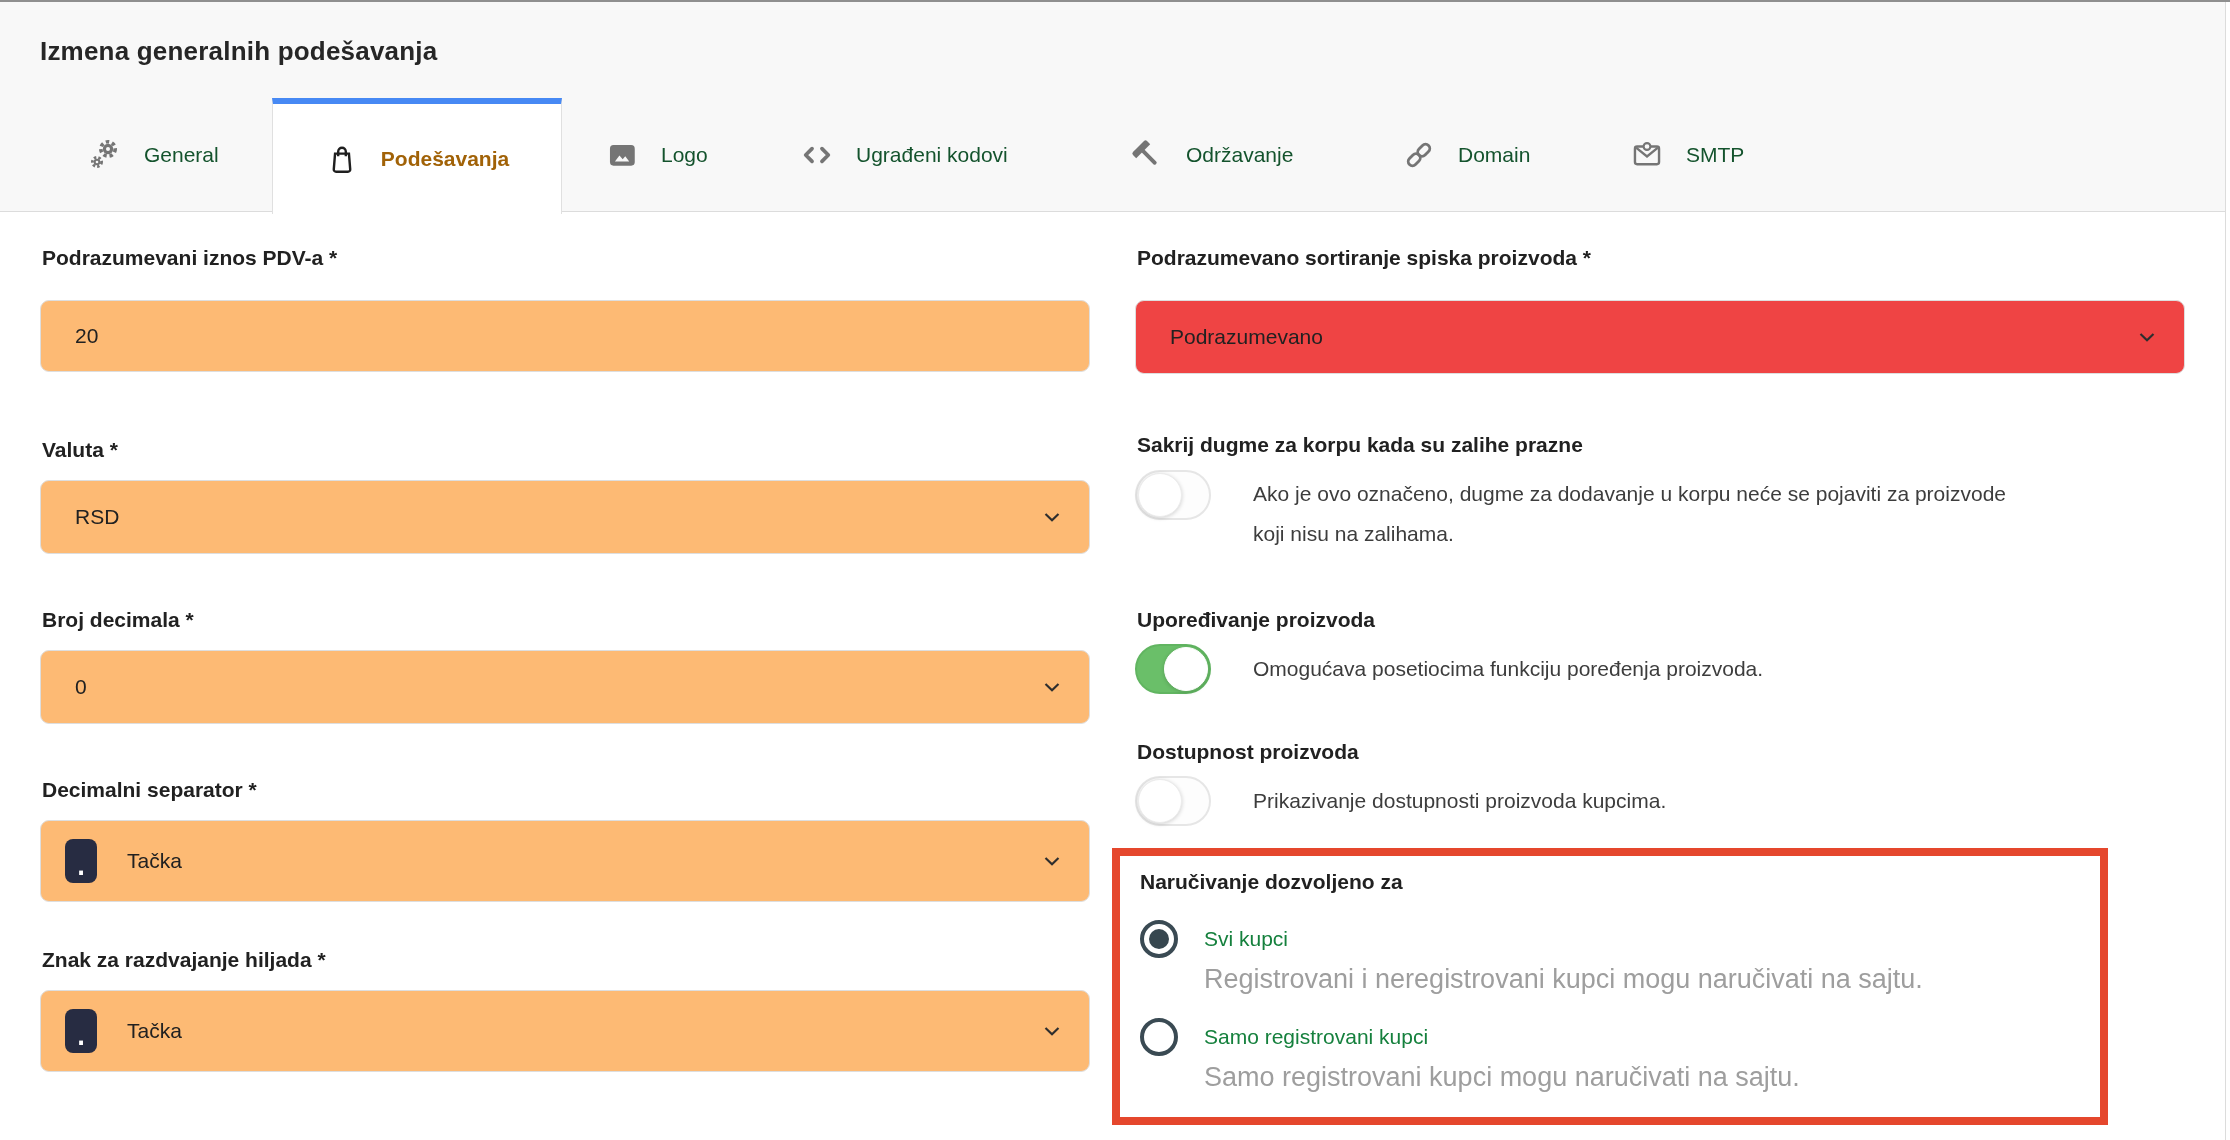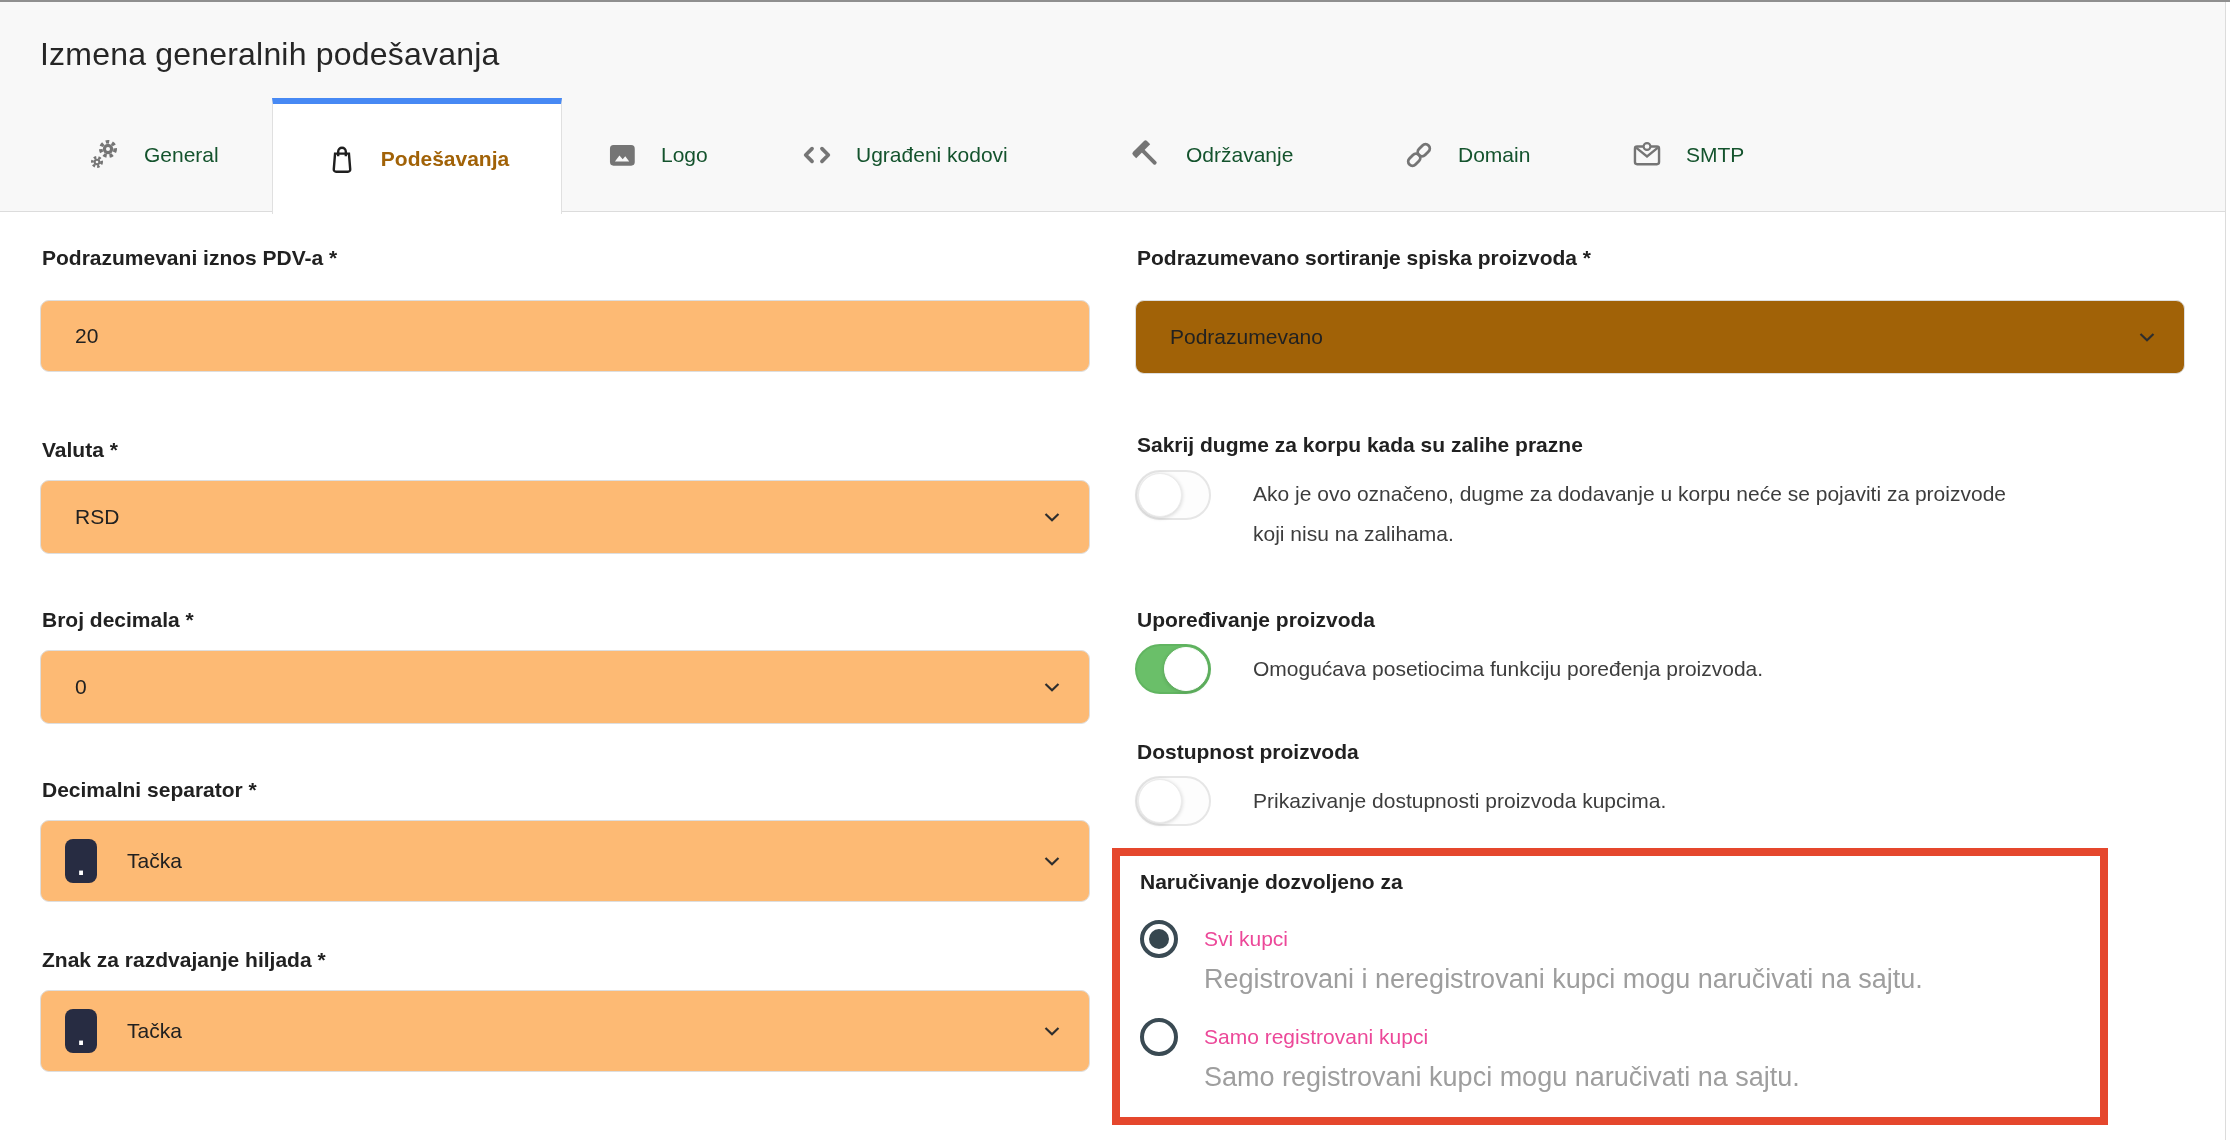--- a/index.html
+++ b/index.html
@@ -3,38 +3,38 @@
 <meta charset="utf-8">
 <style>
   html,body{margin:0;padding:0;background:#fff;}
   body{font-family:"Liberation Sans","DejaVu Sans",sans-serif;color:#212121;}
   .app{position:relative;width:2230px;height:1140px;background:#fff;overflow:hidden;}
   .app::before{content:'';position:absolute;top:0;left:0;width:100%;height:2px;background:#8f8f8f;z-index:9;}
   .app::after{content:'';position:absolute;top:0;right:4px;width:1px;height:100%;background:#dcdcdc;}
 
   
   .header{position:absolute;top:0;left:0;width:2225px;height:212px;background:#f8f8f8;border-bottom:1px solid #dcdcdc;box-sizing:border-box;}
-  .title{position:absolute;left:40px;top:36px;margin:0;font-size:32px;font-weight:400;color:#262626;letter-spacing:.2px;}
+  .title{position:absolute;left:40px;top:36px;margin:0;font-size:26px;font-weight:700;color:#262626;letter-spacing:.2px;}
   .tabs{position:absolute;left:0;top:98px;width:100%;height:114px;}
   .tab{position:absolute;top:0;height:114px;display:flex;align-items:center;gap:22px;color:#757575;cursor:pointer;}
   .tab .tlabel{font-size:21px;color:#14532d;white-space:nowrap;}
   .tab.active-tab{left:272px;width:290px;justify-content:center;background:#fff;border-left:1px solid #e0e0e0;border-right:1px solid #e0e0e0;border-top:6px solid #4789f4;box-sizing:border-box;height:116px;z-index:5;color:#1f1f1f;}
   .tab.active-tab .tlabel{color:#a16207;font-weight:700;}
   .ticon{display:inline-flex;width:34px;height:34px;align-items:center;justify-content:center;}
   .ticon svg{width:34px;height:34px;}
 
   
   .col{position:absolute;top:212px;height:928px;}
   .col-left{left:40px;width:1050px;}
   .col-right{left:1135px;width:1050px;}
 
   .field-label{position:absolute;left:2px;margin:0;font-size:21px;font-weight:700;color:#212121;white-space:nowrap;}
 
   .box{position:absolute;left:0;width:1050px;background:#fdba74;border:1px solid #dedede;border-radius:9px;box-sizing:border-box;display:flex;align-items:center;padding:0 34px;font-size:21px;color:#212121;}
-  .box.gray{background:#a16207;}
+  .box.gray{background:#ef4444;}
   .box .chev{position:absolute;right:24px;top:50%;transform:translateY(-50%);display:flex;}
   .badge{width:32px;height:44px;border-radius:8px;background:#272c42;color:#fff;display:flex;align-items:center;justify-content:center;font-size:40px;line-height:18px;margin-right:30px;flex:0 0 auto;}
   .box.with-badge{padding-left:24px;}
 
   
   .lp1{top:34px;} .lb1{top:88px;height:72px;}
   .lp2{top:226px;} .lb2{top:268px;height:74px;}
   .lp3{top:396px;} .lb3{top:438px;height:74px;}
   .lp4{top:566px;} .lb4{top:608px;height:82px;}
   .lp5{top:736px;} .lb5{top:778px;height:82px;}
@@ -56,21 +56,21 @@
   .toggle-desc{font-size:21px;line-height:40px;color:#3d3d3d;padding-top:4px;max-width:780px;}
   .toggle-row.single .toggle-desc{line-height:50px;padding-top:0;}
 
   
   .red-box{position:absolute;left:-23px;top:636px;width:996px;height:277px;border:8px solid #e5472d;box-sizing:border-box;padding:14px 24px 0 20px;background:transparent;}
   .rb-heading{margin:0;font-size:21px;font-weight:700;color:#212121;}
   .option-row{display:flex;align-items:center;gap:26px;margin-top:26px;}
   .option-row.second{margin-top:24px;}
   .radio{position:relative;width:38px;height:38px;border-radius:50%;border:4px solid #3a4a53;background:#fff;box-sizing:border-box;flex:0 0 auto;cursor:pointer;}
   .radio.on::after{content:'';position:absolute;inset:5px;border-radius:50%;background:#37474f;}
-  .option-label{font-size:21px;color:#ec4899;line-height:38px;}
+  .option-label{font-size:21px;color:#15803d;line-height:38px;}
   .option-desc{margin:6px 0 0 64px;font-size:27px;color:#9e9e9e;line-height:30px;}
 </style>
 </head>
 <body>
 
 <div class="app">
 
   <header class="header">
     <h1 class="title">Izmena generalnih podešavanja</h1>
 

